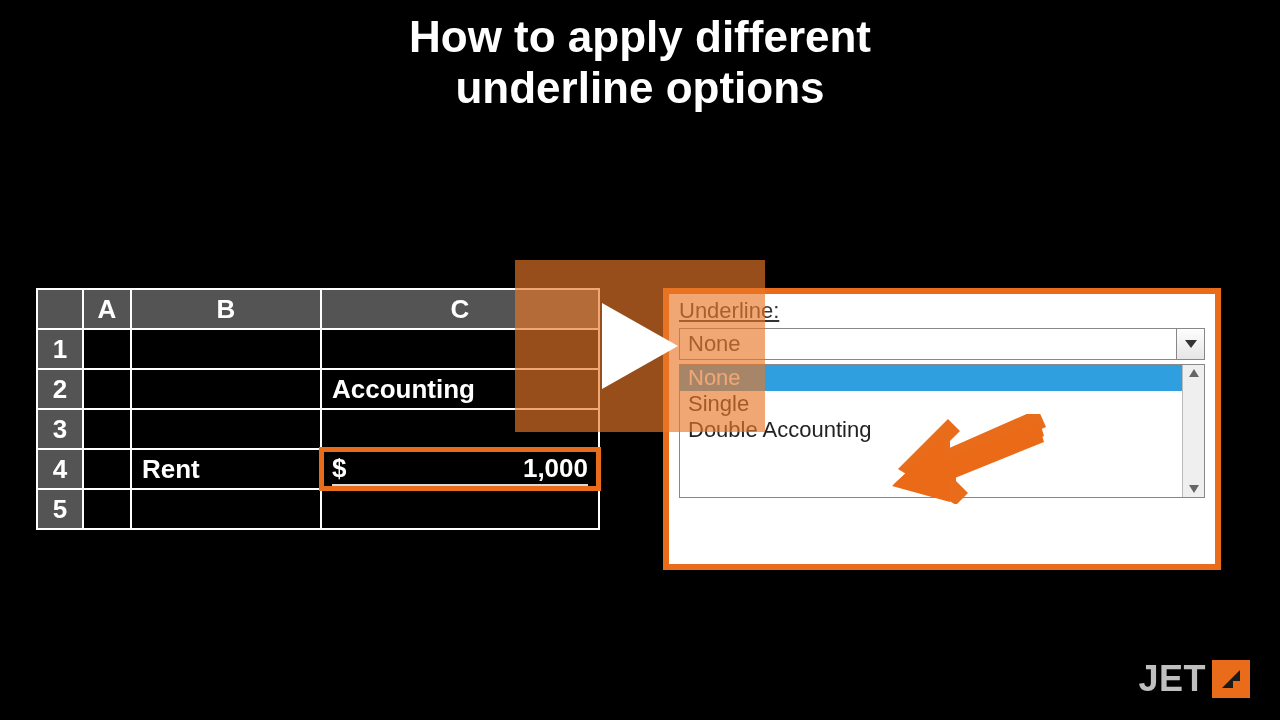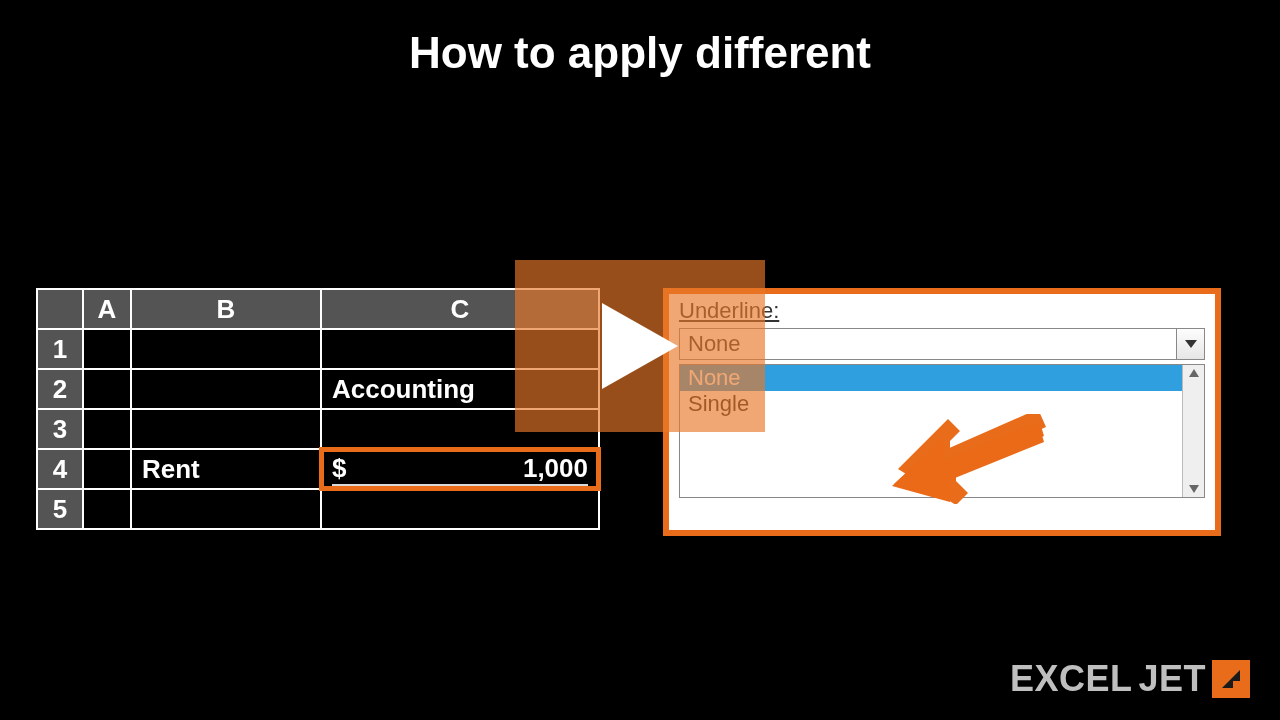--- a/index.html
+++ b/index.html
@@ -10,21 +10,21 @@
     font-family: "Segoe UI", Arial, sans-serif;
     position: relative;
     overflow: hidden;
   }
   .title {
     color: #fff;
     font-size: 44px;
     font-weight: 700;
     text-align: center;
     line-height: 1.15;
-    padding-top: 28px;
+    padding-top: 12px;
   }
 
   
   .sheet {
     position: absolute;
     left: 36px;
     top: 288px;
     border-collapse: collapse;
     color: #fff;
   }
@@ -67,21 +67,21 @@
     outline: 5px solid #e86c1a;
     outline-offset: -3px;
   }
 
   
   .panel {
     position: absolute;
     left: 663px;
     top: 288px;
     width: 558px;
-    height: 248px;
+    height: 282px;
     border: 6px solid #e86c1a;
     background: #fff;
     font-family: "Segoe UI", Tahoma, sans-serif;
   }
   .panel-label {
     font-size: 22px;
     color: #333;
     padding: 4px 10px 2px 10px;
     text-decoration: underline;
   }
@@ -189,20 +189,21 @@
     align-items: center;
     justify-content: center;
   }
   .logo-badge svg { width: 22px; height: 22px; }
 </style>
 </head>
 <body>
 
 <h1 class="title">
   <span>How to apply different</span><br>
+  <span>underline options</span>
 </h1>
 
 <table class="sheet">
   <tbody>
       <tr>
     <th class="hdr corner"></th>
     <th class="hdr colA">A</th>
     <th class="hdr colB">B</th>
     <th class="hdr colC">C</th>
   </tr>
@@ -251,20 +252,21 @@
     <div class="combo-btn">
       <svg viewBox="0 0 12 8">
           <polygon points="0,0 12,0 6,8" fill="#333"></polygon>
         </svg>
     </div>
   </div>
   <div class="listwrap">
     <div class="list">
       <div class="opt hl">None</div>
       <div class="opt">Single</div>
+      <div class="opt">Double Accounting</div>
     </div>
     <div class="scroll">
       <svg viewBox="0 0 10 8">
           <polygon points="5,0 10,8 0,8"></polygon>
         </svg>
       <svg viewBox="0 0 10 8">
           <polygon points="0,0 10,0 5,8"></polygon>
         </svg>
     </div>
   </div>
@@ -288,20 +290,19 @@
   </g>
 </svg>
 
 <div class="play">
   <svg viewBox="0 0 76 86">
     <polygon points="0,0 76,43 0,86" fill="#ffffff"></polygon>
   </svg>
 </div>
 
 <div class="logo">
-  <span>EXCEL</span>
     <span class="thin">JET</span>
   <span class="logo-badge">
     <svg viewBox="0 0 22 22">
         <polygon points="2,20 20,2 20,13 13,13 13,20" fill="#1a1a1a"></polygon>
       </svg>
   </span>
 </div>
 
 </body></html>

